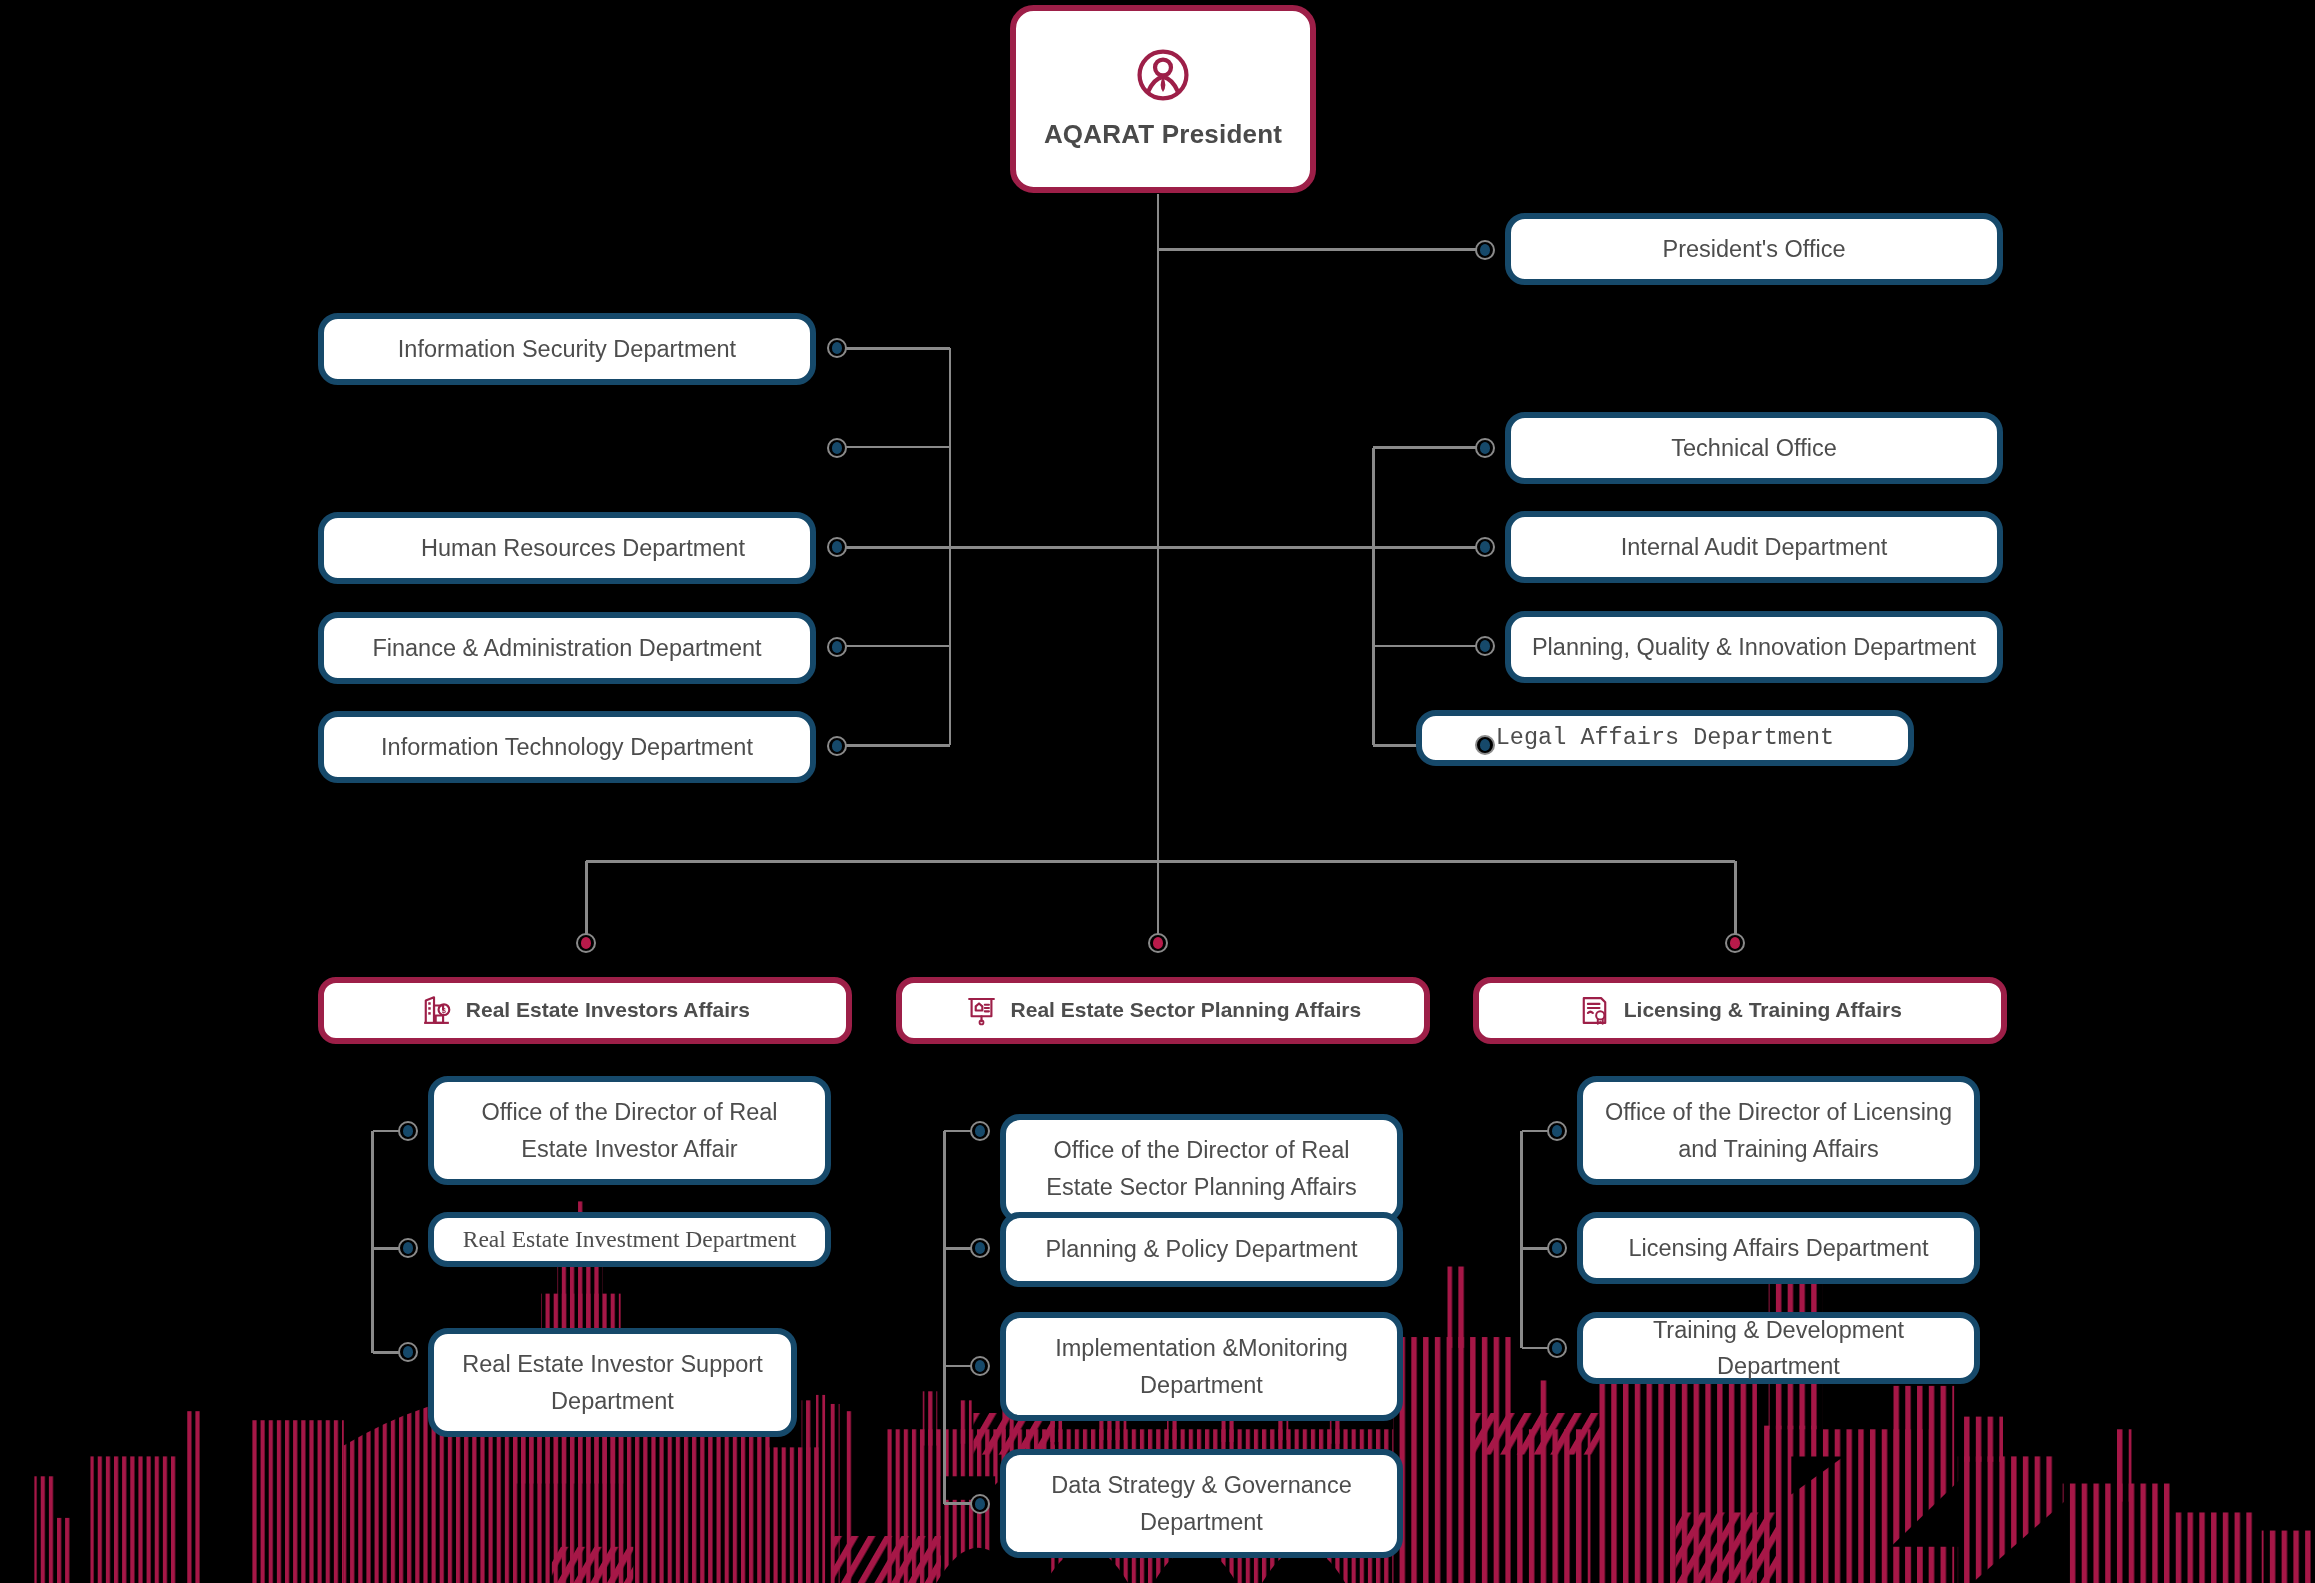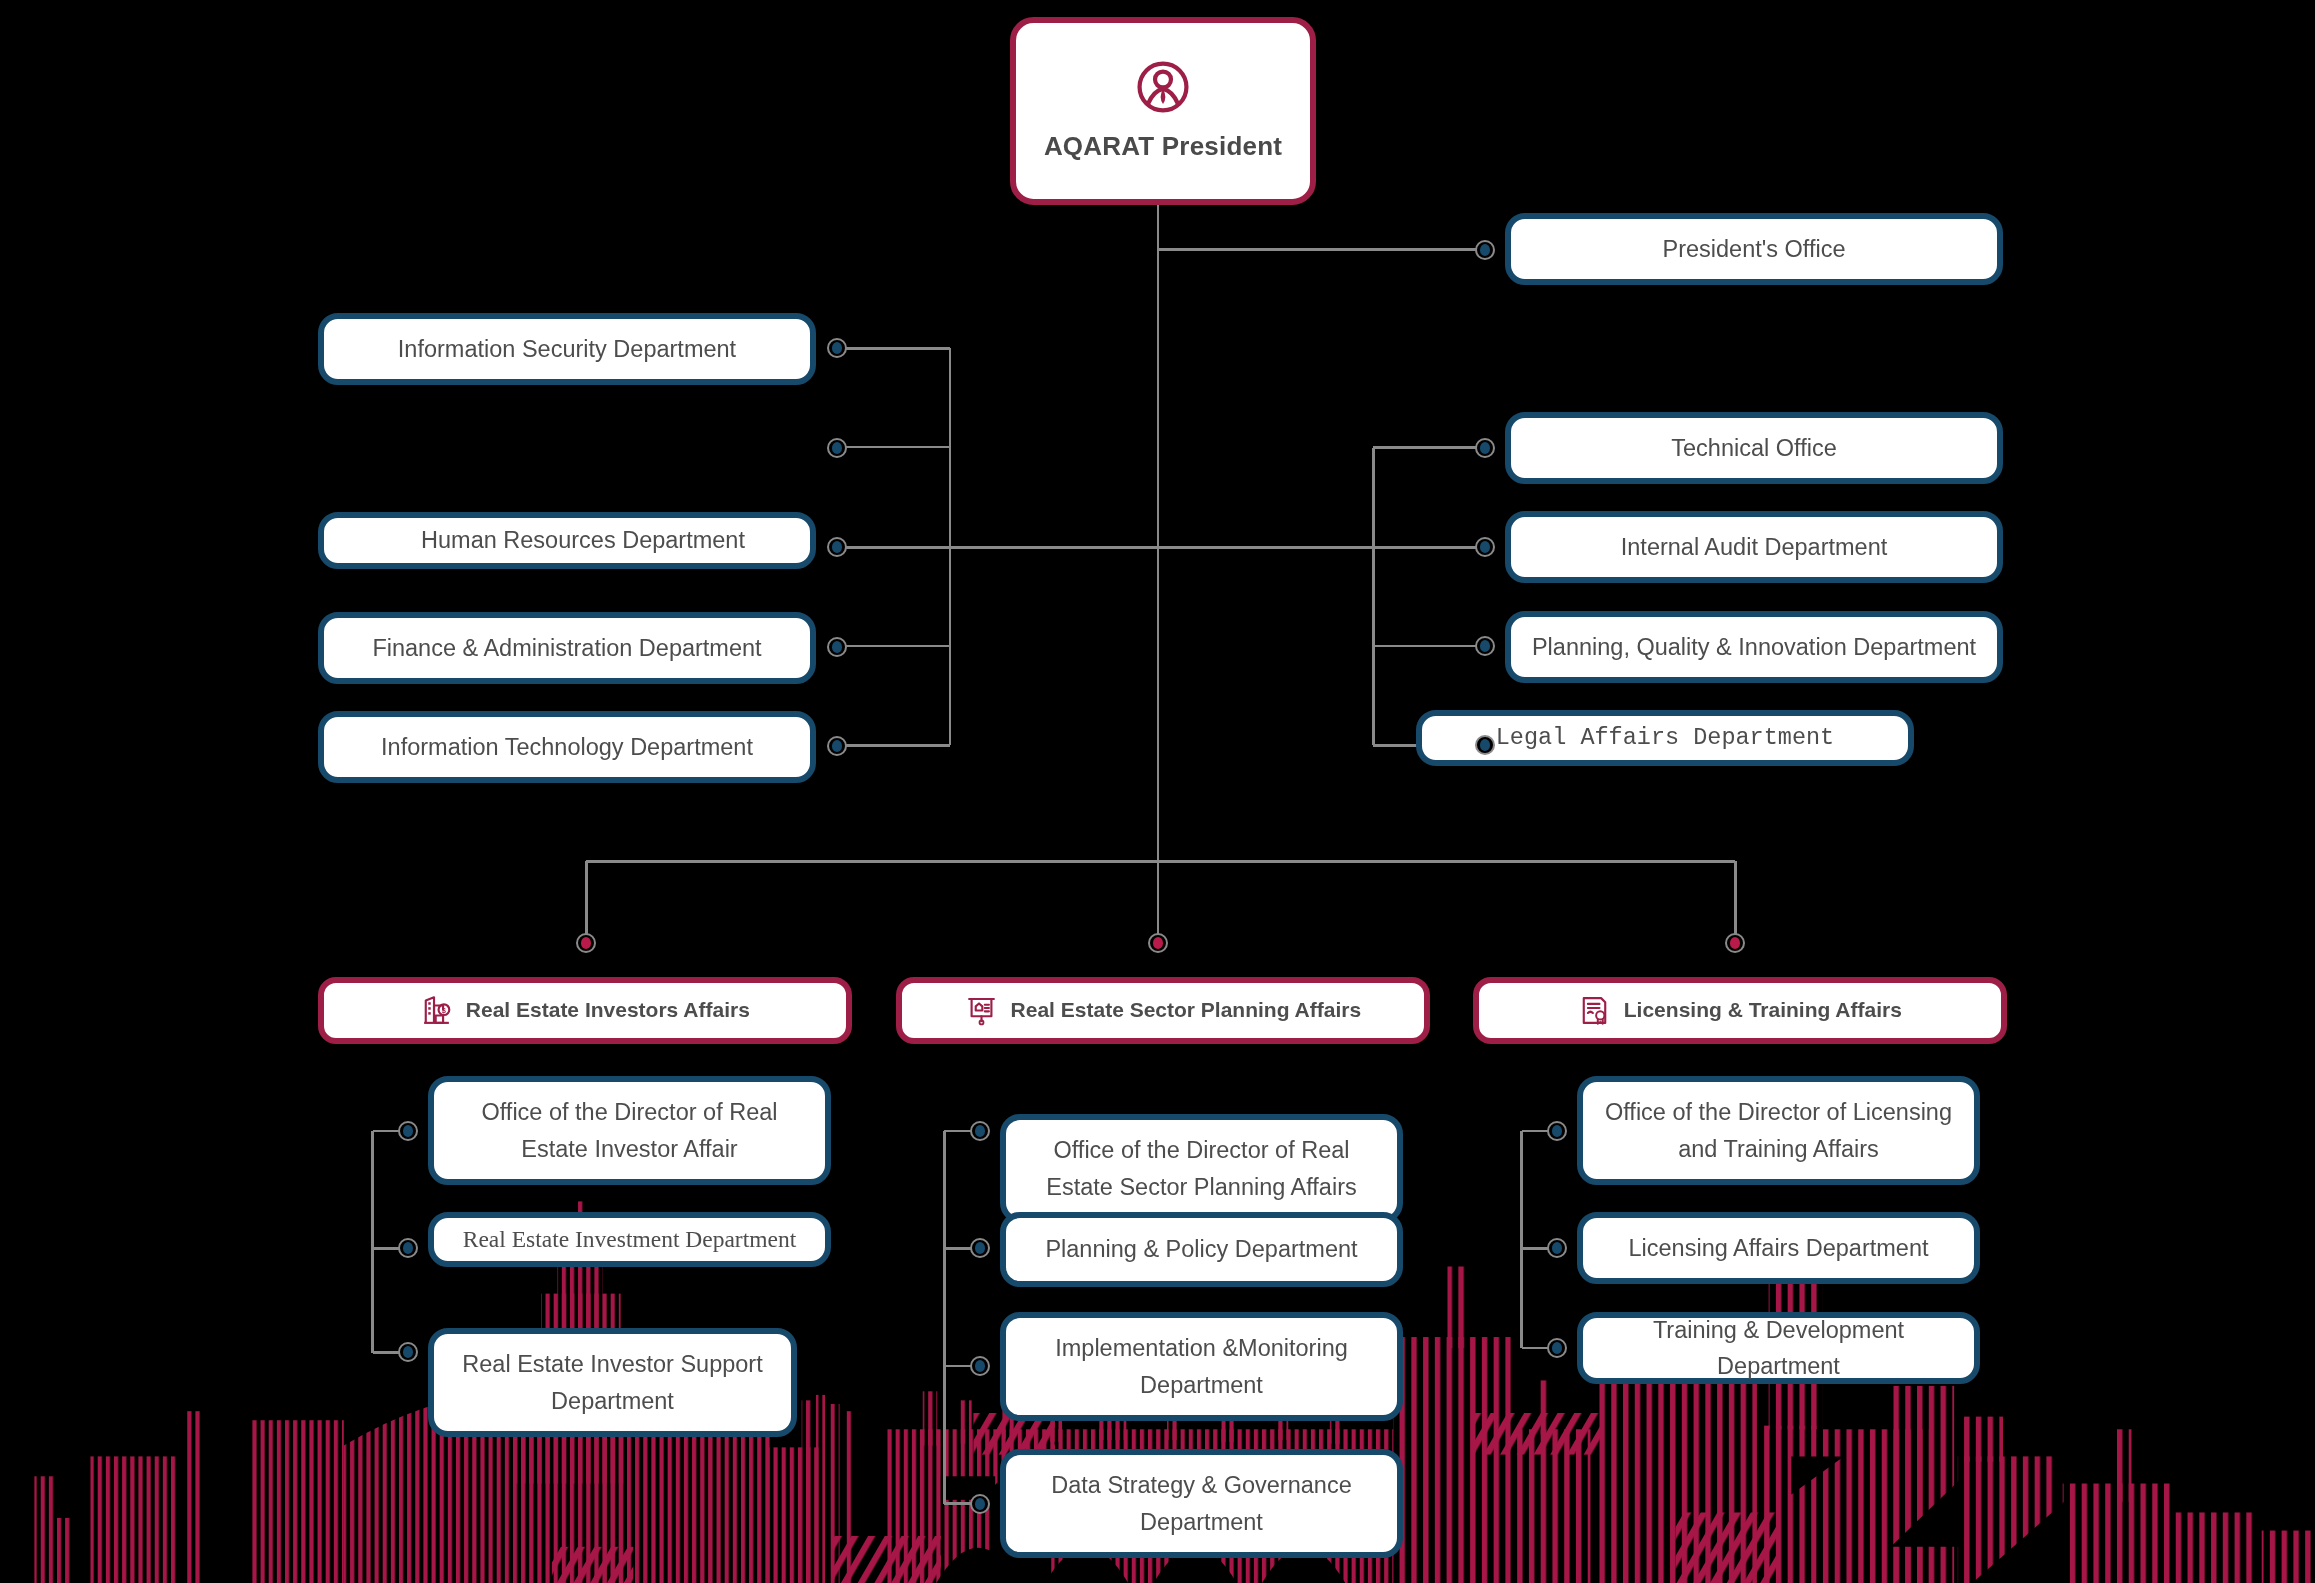--- a/index.html
+++ b/index.html
@@ -20,21 +20,21 @@
         text-align:center;color:#4d4d4d;line-height:1.55;}
   .node span.lbl{display:block;padding:0 16.3px;}
 
   .blue{border:6.3px solid #16496a;}
   .maroon{border:6.3px solid #9d1f48;}
 
   .dept{font-size:23.5px;font-weight:400;}
 
   
   #president{left:1010px;top:5.4px;width:306px;height:188px;border-radius:23.5px;
-             flex-direction:column;gap:9px;margin-top:12px;}
+             flex-direction:column;gap:9px;}
   #president .ptitle{font-size:26px;font-weight:700;color:#4a4a4a;letter-spacing:0.2px;}
 
   
   .affairs{height:67px;border-radius:18px;}
   .affairs .inner{display:flex;align-items:center;justify-content:center;gap:12.7px;}
   .affairs .atitle{font-size:21px;font-weight:700;color:#4d4d4d;}
 
   
   .dot{position:absolute;z-index:4;width:20px;height:20px;border-radius:50%;
        box-sizing:border-box;border:2.3px solid #8a8a8a;background:#000;}
@@ -209,21 +209,21 @@
     <span class="lbl">Information Security Department</span>
   </div>
   <div class="dot blue" style="left:827px;top:338px;">
       <i></i>
     </div>
 
   <div class="dot blue" style="left:827px;top:438px;">
       <i></i>
     </div>
 
-  <div class="node blue dept" style="left:318px;top:512px;width:498px;height:57px;padding-left:32px;">
+  <div class="node blue dept" style="left:318px;top:512px;width:498px;height:72px;padding-left:32px;">
     <span class="lbl">Human Resources Department</span>
   </div>
   <div class="dot blue" style="left:827px;top:537px;">
       <i></i>
     </div>
 
   <div class="node blue dept" style="left:318px;top:612px;width:498px;height:72px;">
     <span class="lbl">Finance &amp; Administration Department</span>
   </div>
   <div class="dot blue" style="left:827px;top:637px;">

